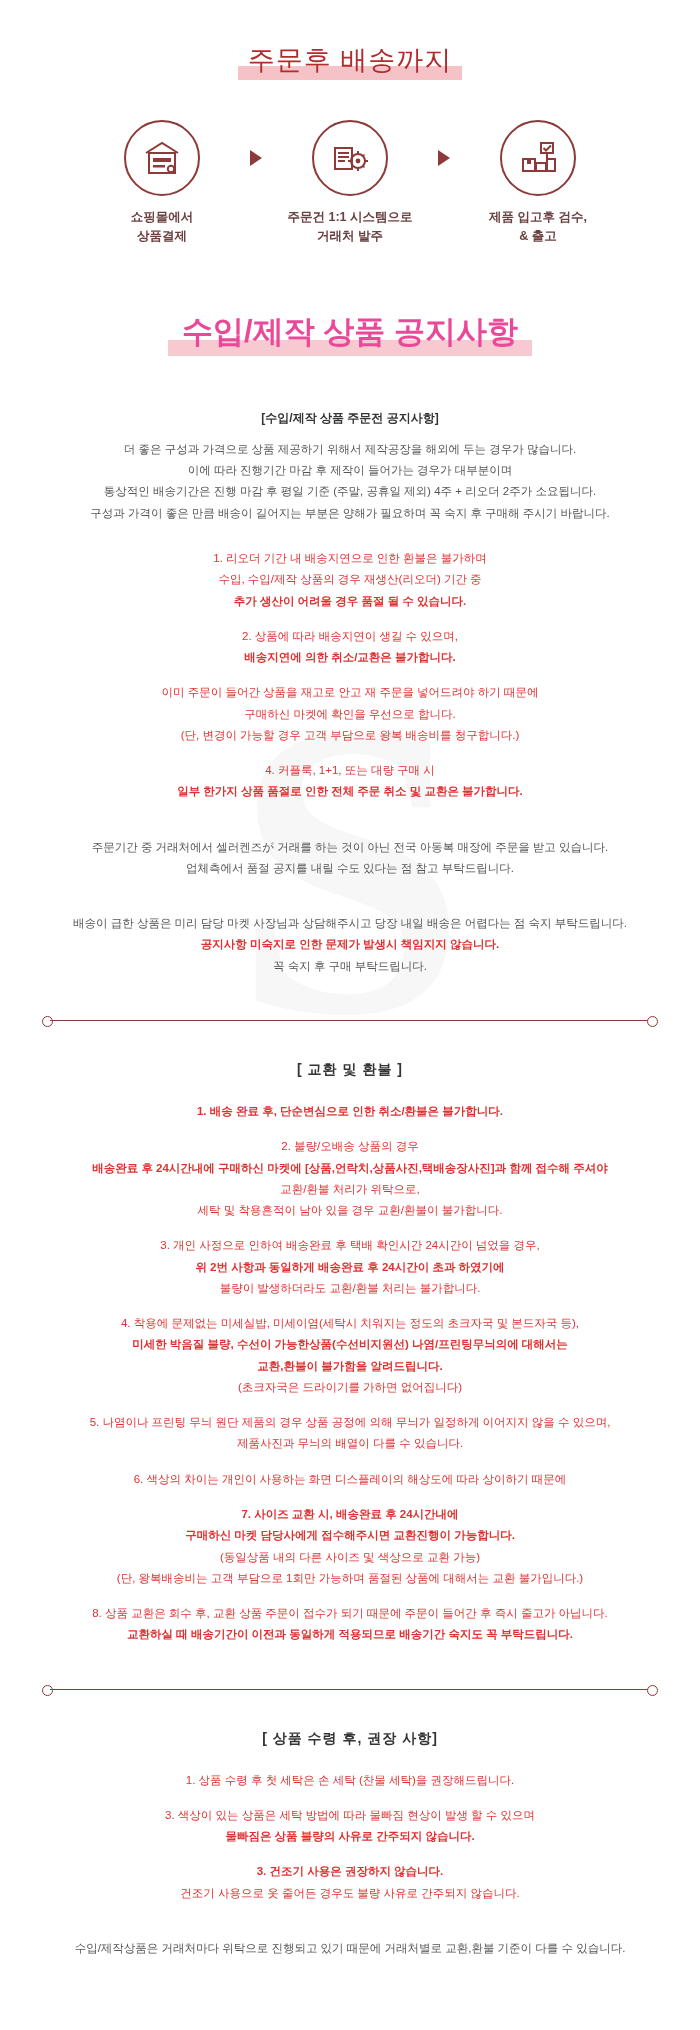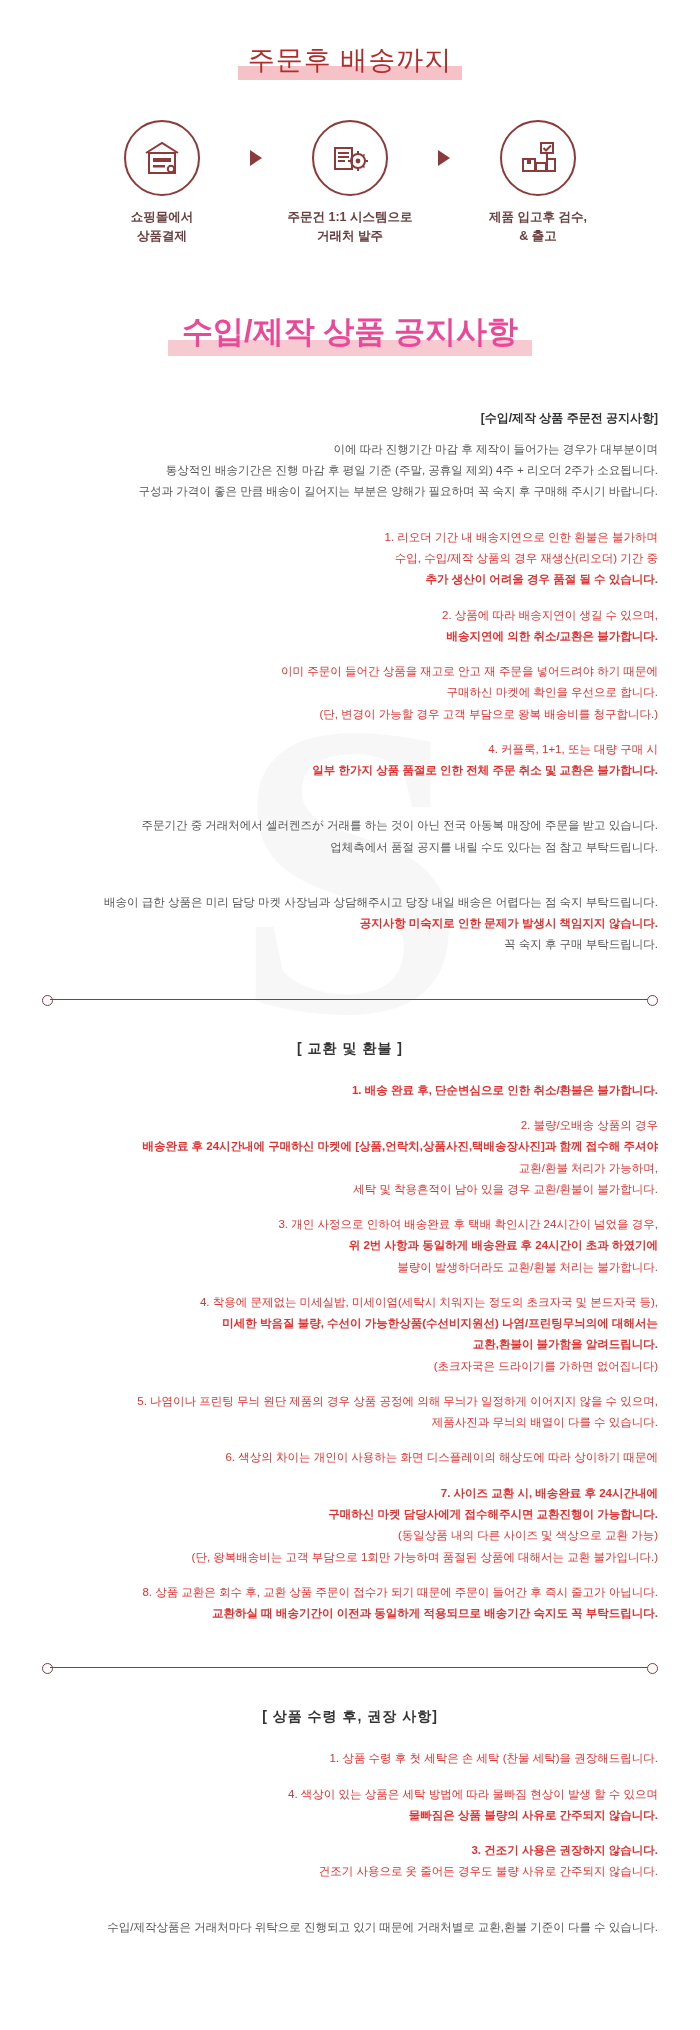--- a/index.html
+++ b/index.html
@@ -131,21 +131,21 @@
     right: 0;
     bottom: 3px;
     height: 16px;
     background: #f6c3cb;
     opacity: .9;
     z-index: -1;
   }
 
   
   .block {
-    text-align: right;
+    text-align: center;
     font-size: 11.5px;
     line-height: 1.85;
     color: #555;
     padding: 0 42px;
   }
   .block.b-head {
     margin-top: 48px;
   }
   .h-line {
     font-weight: bold;
@@ -274,20 +274,21 @@
     <div class="big-title-wrap">
       <div class="big-title">
         <span class="hl"></span>
         <span>수입/제작 상품 공지사항</span>
       </div>
     </div>
 
     <div class="block b-head">
       <div class="h-line">[수입/제작 상품 주문전 공지사항]</div>
       <div>
+        <div>더 좋은 구성과 가격으로 상품 제공하기 위해서 제작공장을 해외에 두는 경우가 많습니다.</div>
         <div>이에 따라 진행기간 마감 후 제작이 들어가는 경우가 대부분이며</div>
         <div>통상적인 배송기간은 진행 마감 후 평일 기준 (주말, 공휴일 제외) 4주 + 리오더 2주가 소요됩니다.</div>
         <div>구성과 가격이 좋은 만큼 배송이 길어지는 부분은 양해가 필요하며 꼭 숙지 후 구매해 주시기 바랍니다.</div>
       </div>
 
       <div class="sp-md"></div>
 
       <div>
         <div class="red">1. 리오더 기간 내 배송지연으로 인한 환불은 불가하며</div>
         <div class="red">수입, 수입/제작 상품의 경우 재생산(리오더) 기간 중</div>
@@ -343,21 +344,21 @@
 
       <div class="block">
         <div>
           <div class="redb">1. 배송 완료 후, 단순변심으로 인한 취소/환불은 불가합니다.</div>
         </div>
         <div class="sp-sm"></div>
 
         <div>
           <div class="red">2. 불량/오배송 상품의 경우</div>
           <div class="redb">배송완료 후 24시간내에 구매하신 마켓에 [상품,언락치,상품사진,택배송장사진]과 함께 접수해 주셔야</div>
-          <div class="red">교환/환불 처리가 가능하며,</div>
+          <div class="red">교환/환불 처리가 위탁으로,</div>
           <div class="red">세탁 및 착용흔적이 남아 있을 경우 교환/환불이 불가합니다.</div>
         </div>
         <div class="sp-sm"></div>
 
         <div>
           <div class="red">3. 개인 사정으로 인하여 배송완료 후 택배 확인시간 24시간이 넘었을 경우,</div>
           <div class="redb">위 2번 사항과 동일하게 배송완료 후 24시간이 초과 하였기에</div>
           <div class="red">불량이 발생하더라도 교환/환불 처리는 불가합니다.</div>
         </div>
         <div class="sp-sm"></div>
@@ -405,21 +406,21 @@
     <div>
       <div class="sec-title">[ 상품 수령 후, 권장 사항]</div>
 
       <div class="block">
         <div>
           <div class="red">1. 상품 수령 후 첫 세탁은 손 세탁 (찬물 세탁)을 권장해드립니다.</div>
         </div>
         <div class="sp-sm"></div>
 
         <div>
-          <div class="red">4. 색상이 있는 상품은 세탁 방법에 따라 물빠짐 현상이 발생 할 수 있으며</div>
+          <div class="red">3. 색상이 있는 상품은 세탁 방법에 따라 물빠짐 현상이 발생 할 수 있으며</div>
           <div class="redb">물빠짐은 상품 불량의 사유로 간주되지 않습니다.</div>
         </div>
         <div class="sp-sm"></div>
 
         <div>
           <div class="redb">3. 건조기 사용은 권장하지 않습니다.</div>
           <div class="red">건조기 사용으로 옷 줄어든 경우도 불량 사유로 간주되지 않습니다.</div>
         </div>
 
         <div class="sp-lg"></div>

